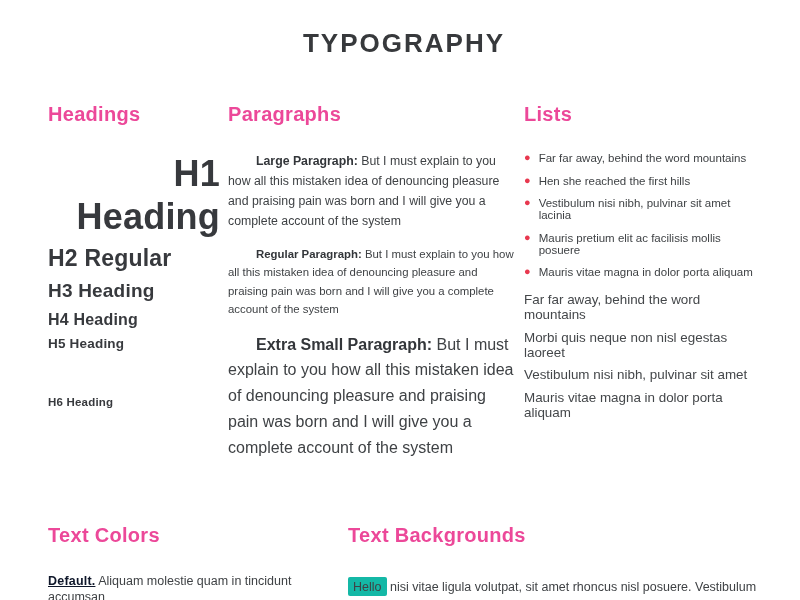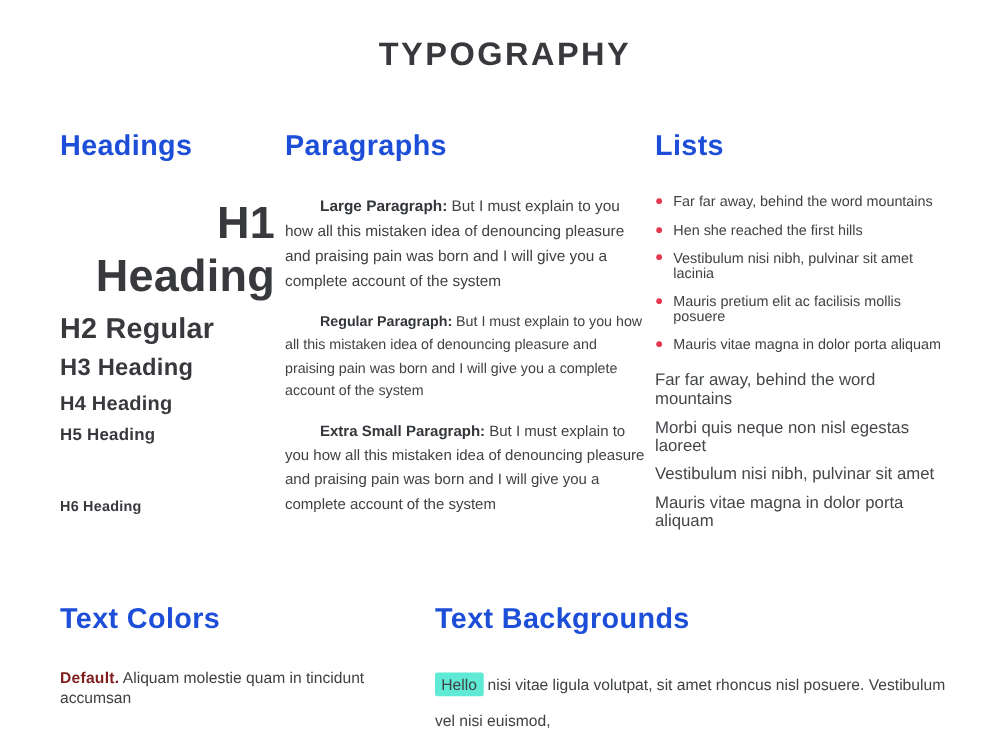--- a/index.html
+++ b/index.html
@@ -16,23 +16,23 @@
   .page-title {
     text-align: center;
     font-size: 26px;
     font-weight: 800;
     letter-spacing: 2px;
     color: #37393c;
     margin-bottom: 44px;
   }
 
   .section-title {
-    font-size: 23px;
+    font-size: 20px;
     font-weight: 700;
-    color: #1d4ed8;
+    color: #ec4899;
     letter-spacing: 0.3px;
     margin-bottom: 26px;
   }
 
   .top-grid {
     display: grid;
     grid-template-columns: 172px 288px 236px;
     column-gap: 8px;
   }
 
@@ -50,21 +50,21 @@
   .headings h4 { font-size: 16px; margin-bottom: 7px; }
   .headings h5 { font-size: 13.5px; margin-bottom: 6px; }
   .headings h6 { font-size: 11.5px; margin-top: 44px; }
 
   
   .paragraphs .para { line-height: 1.62; margin-bottom: 13px; color: #3f4245; }
   .paragraphs .para strong { color: #33363a; padding-left: 28px; }
   .para-large  { font-size: 12.3px; margin-top: 2px; }
   .para-regular{ font-size: 11.4px; }
   .para-small  { font-size: 10.8px; }
-  .para-xsmall { font-size: 12px; }
+  .para-xsmall { font-size: 16px; }
 
   
   .lists ul { list-style: none; margin-top: 4px; }
   .lists ul li {
     font-size: 11.5px;
     color: #3f4245;
     margin-bottom: 10.5px;
     display: flex;
     align-items: baseline;
   }
@@ -160,23 +160,23 @@
         <li>Vestibulum nisi nibh, pulvinar sit amet</li>
         <li>Mauris vitae magna in dolor porta aliquam</li>
       </ul>
     </div>
   </div>
 
   <div class="bottom-grid">
 
     <div class="text-colors">
       <div class="section-title">Text Colors</div>
-      <p class="tc-line"><strong style="color: #7f1d1d;">Default.</strong><span style="color: rgb(63, 66, 69);"> Aliquam molestie quam in tincidunt accumsan</span></p>
+      <p class="tc-line"><strong style="color: #0f172a; text-decoration: underline;">Default.</strong><span style="color: rgb(63, 66, 69);"> Aliquam molestie quam in tincidunt accumsan</span></p>
 
     </div>
 
     <div class="text-backgrounds">
       <div class="section-title">Text Backgrounds</div>
-      <p class="tb-paragraph"><span class="badge" style="background-color: #5eead4; color: rgb(63, 66, 69);">Hello</span><span> nisi vitae ligula volutpat, sit amet rhoncus nisl posuere. Vestibulum vel nisi euismod, </span></p>
+      <p class="tb-paragraph"><span class="badge" style="background-color: #14b8a6; color: rgb(63, 66, 69);">Hello</span><span> nisi vitae ligula volutpat, sit amet rhoncus nisl posuere. Vestibulum vel nisi euismod, </span></p>
     </div>
   </div>
 
 </div>
 
 </body></html>

